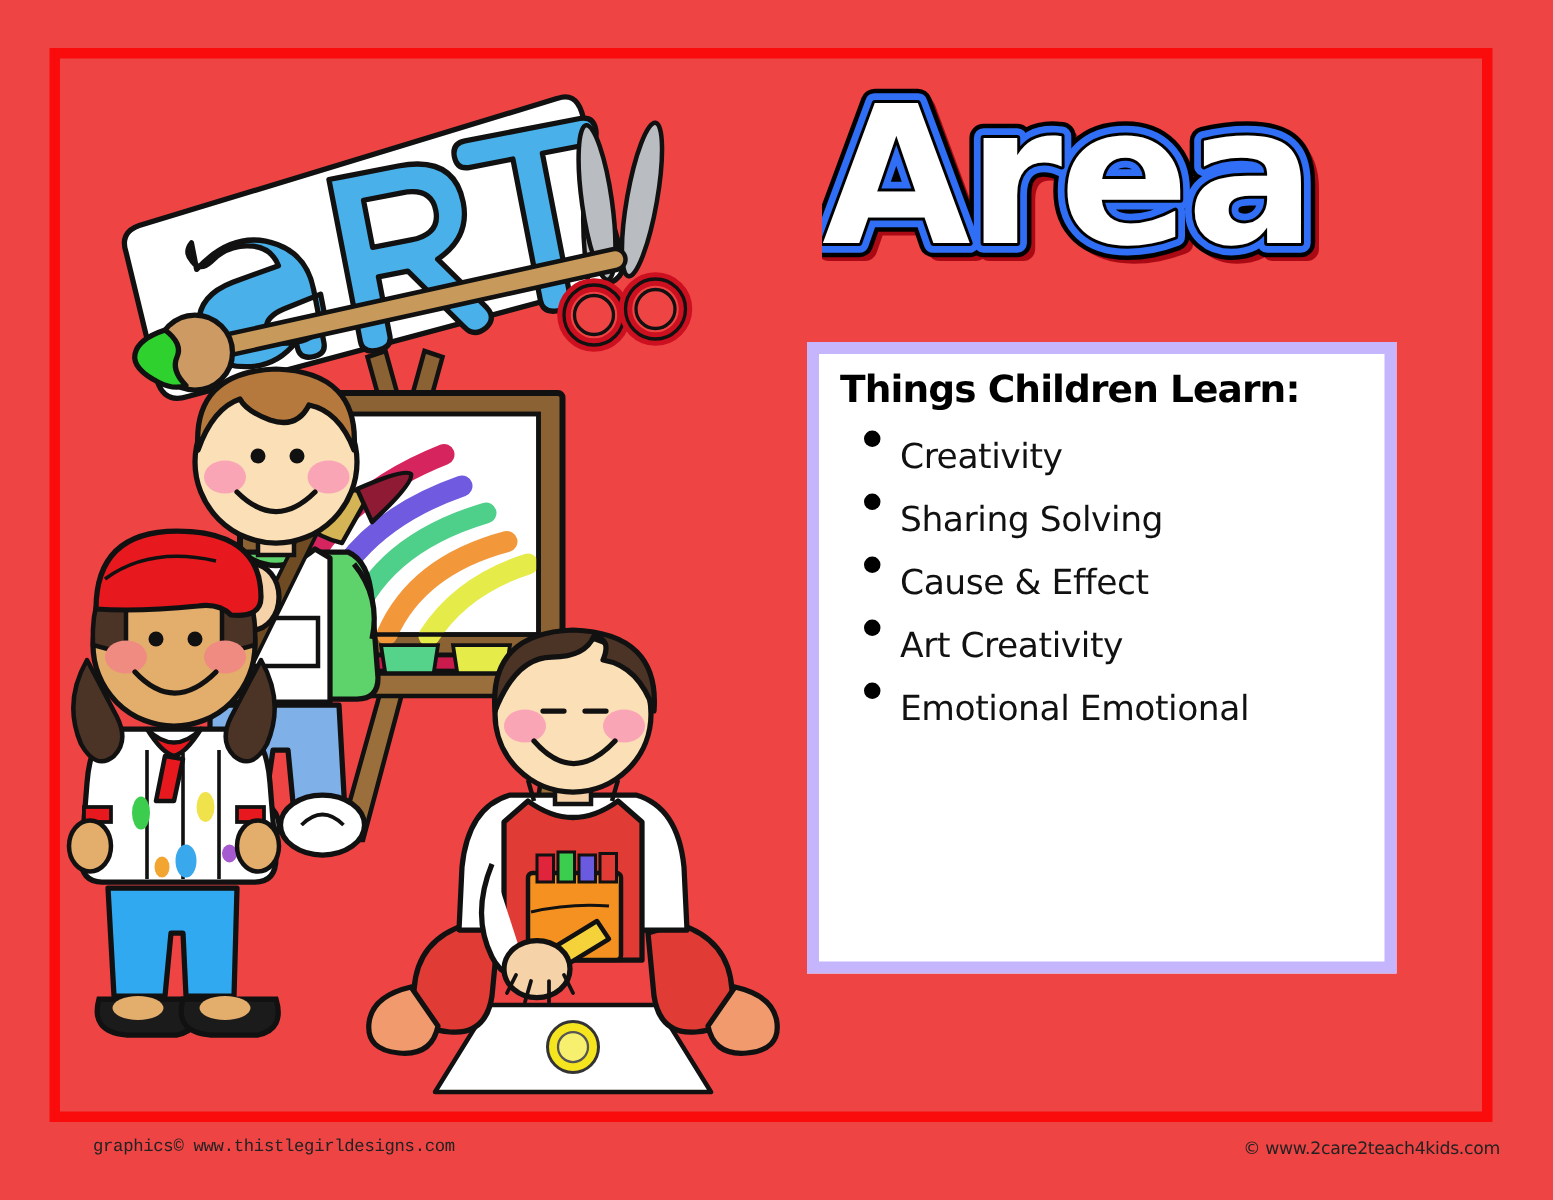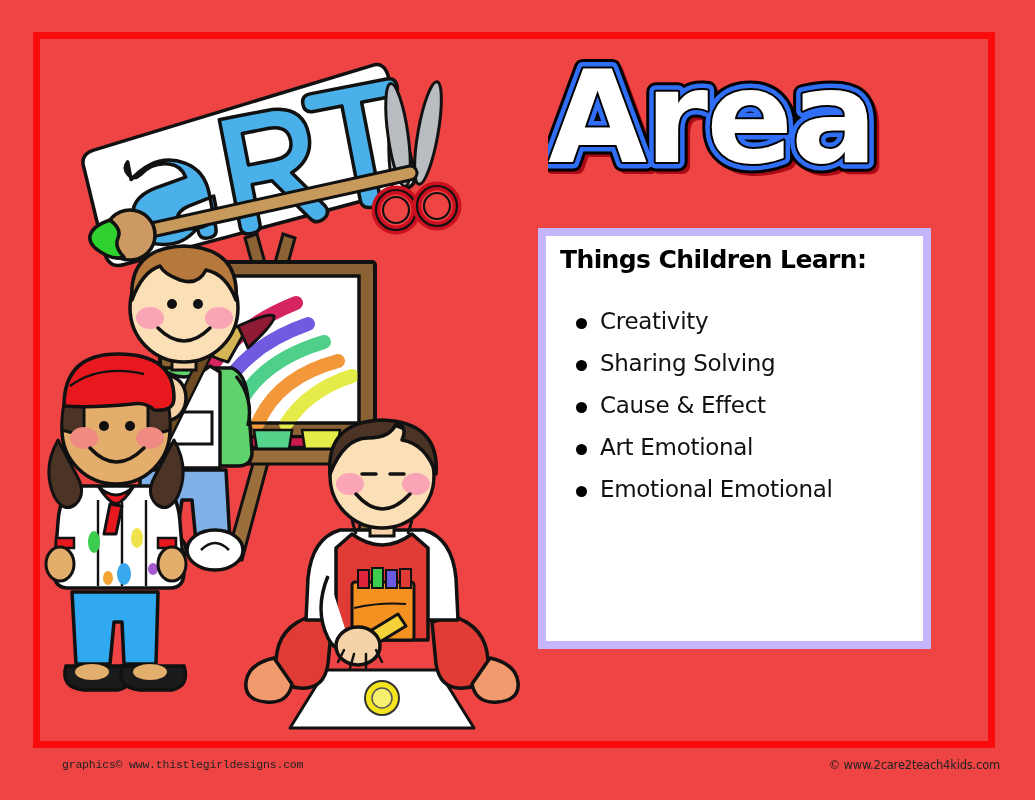--- a/index.html
+++ b/index.html
@@ -94,21 +94,21 @@
   .info-list {
     position: absolute;
     left: 30px;
     top: 56px;
     margin: 0;
     padding: 0;
     list-style: none;
   }
   .info-list li {
     display: flex;
-    align-items: flex-end;
+    align-items: flex-start;
     height: 42px;
     font-family: "DejaVu Sans", sans-serif;
     font-size: 23px;
     color: #111;
     letter-spacing: -0.3px;
     white-space: nowrap;
   }
   .bullet {
     display: inline-block;
     width: 11px;
@@ -205,21 +205,21 @@
       <li>
           <span class="bullet"></span>
           <span>Sharing Solving</span>
         </li>
       <li>
           <span class="bullet"></span>
           <span>Cause &amp; Effect</span>
         </li>
       <li>
           <span class="bullet"></span>
-          <span>Art Emotional</span>
+          <span>Art Creativity</span>
         </li>
       <li>
           <span class="bullet"></span>
           <span>Emotional Emotional</span>
         </li>
     </ul>
   </div>
 
   <div class="scene">
     <svg width="560" height="500" viewBox="0 0 560 500">

